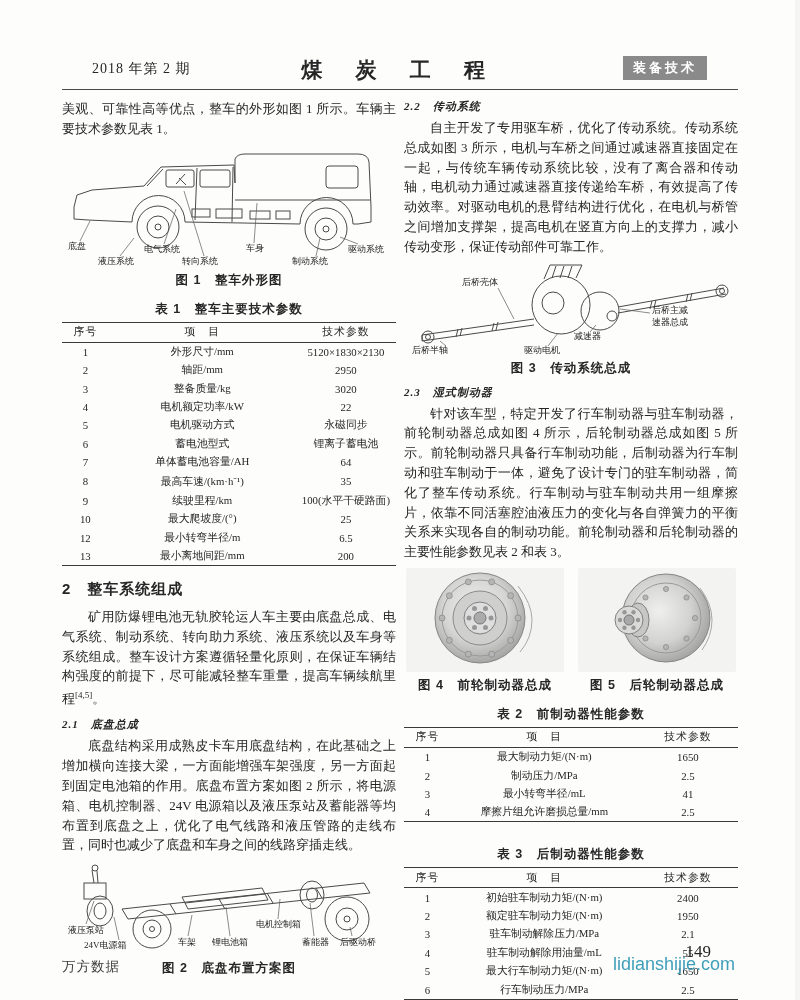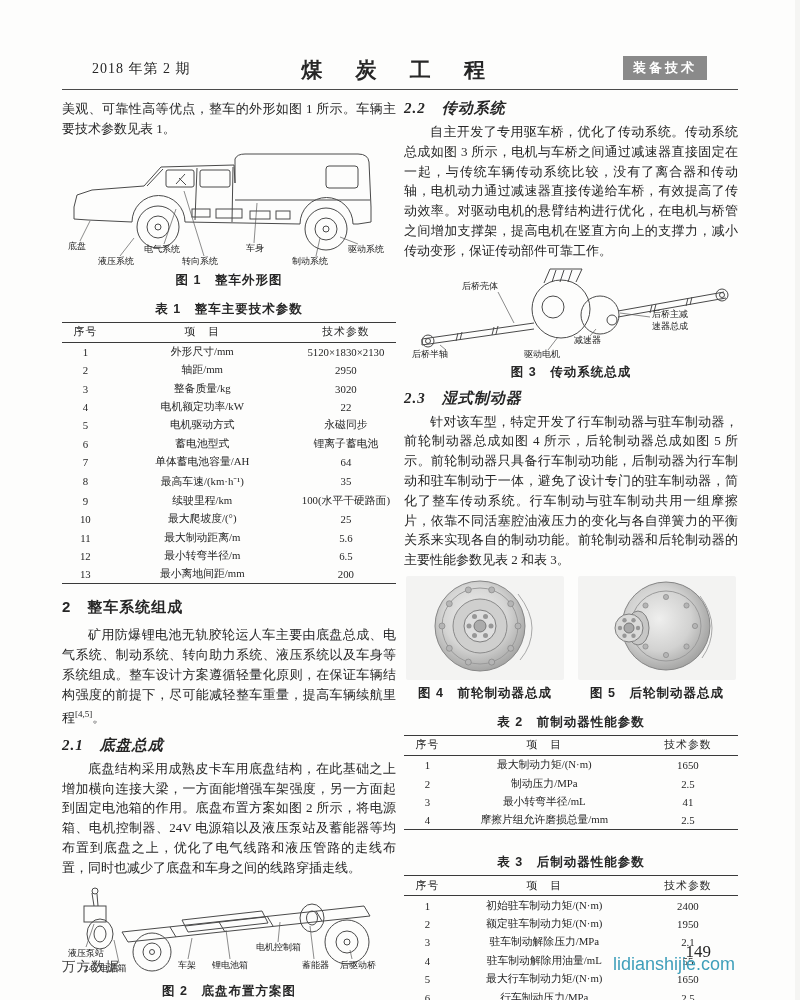--- a/index.html
+++ b/index.html
@@ -11,21 +11,21 @@
   .hdr-badge{position:absolute;right:88px;top:56px;background:#8a8a8a;color:#fff;font-family:"Liberation Sans",sans-serif;font-weight:bold;font-size:13px;padding:3px 10px;letter-spacing:3px;}
   .hdr-rule{position:absolute;left:62px;top:89px;width:676px;border-top:1.5px solid #4a4a4a;}
   
   .col{position:absolute;top:99px;width:334px;}
   .col-left{left:62px;}
   .col-right{left:404px;}
   p.body{margin:0;font-size:13px;line-height:19.8px;text-align:justify;text-indent:2em;}
   p.body.noindent{text-indent:0;}
   sup.ref{font-size:9px;vertical-align:super;}
   h2.sec{margin:14px 0 8px 0;font-family:"Liberation Sans",sans-serif;font-size:15px;font-weight:bold;letter-spacing:1px;}
-  h3.subsec{margin:8px 0 4px 0;font-size:15px;font-weight:bold;font-style:italic;letter-spacing:1px;}
+  h3.subsec{margin:8px 0 4px 0;font-size:11px;font-weight:bold;font-style:italic;letter-spacing:1px;}
   
   .fig{margin:4px 0 6px 0;text-align:center;}
   .fig svg{display:block;margin:0 auto;}
   .fig-cap{font-family:"Liberation Sans",sans-serif;font-weight:bold;font-size:12.5px;margin-top:1px;letter-spacing:1px;}
   .fig-photo-row{display:flex;justify-content:space-between;margin:6px 2px 12px 2px;}
   .fig-photo{width:158px;text-align:center;}
   .photo-bg{background:#f3f3f2;border-radius:2px;}
   
   .tbl-title{font-family:"Liberation Sans",sans-serif;font-weight:bold;font-size:12.5px;text-align:center;margin:12px 0 4px 0;letter-spacing:1px;}
   table.paper{width:100%;border-collapse:collapse;border-top:1.6px solid #3a3a3a;border-bottom:1.6px solid #3a3a3a;font-size:10.8px;}
@@ -157,25 +157,20 @@
           </tr>
         <tr>
             <td>9</td>
             <td>续驶里程/km</td>
             <td>100(水平干硬路面)</td>
           </tr>
         <tr>
             <td>10</td>
             <td>最大爬坡度/(°)</td>
             <td>25</td>
-          </tr>
-        <tr>
-            <td>11</td>
-            <td>最大制动距离/m</td>
-            <td>5.6</td>
           </tr>
         <tr>
             <td>12</td>
             <td>最小转弯半径/m</td>
             <td>6.5</td>
           </tr>
         <tr>
             <td>13</td>
             <td>最小离地间距/mm</td>
             <td>200</td>

